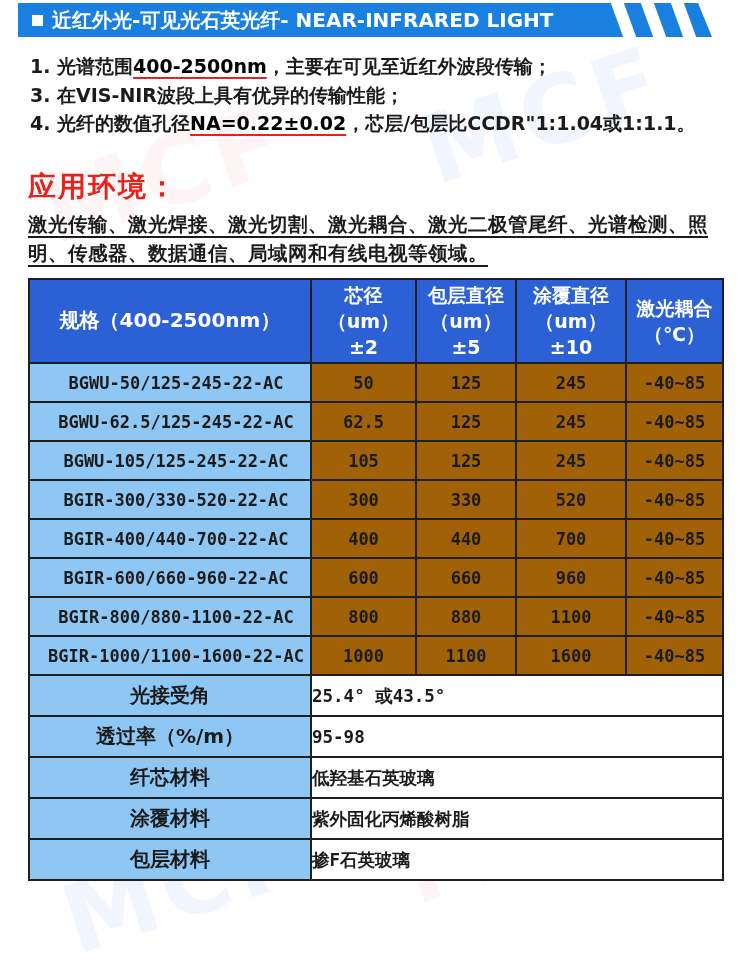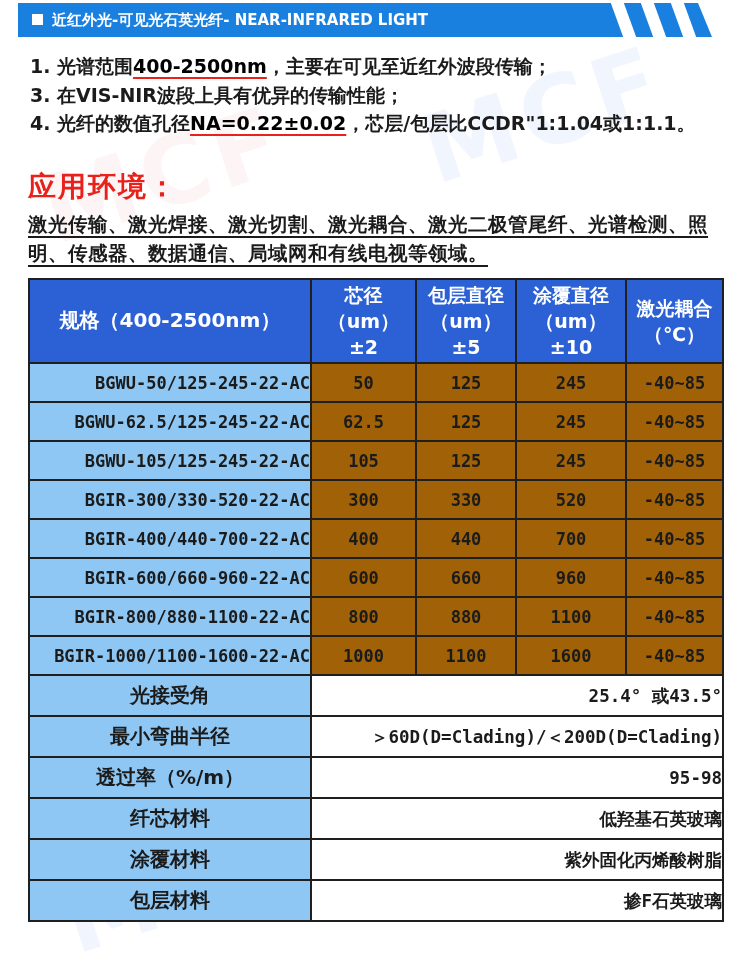--- a/index.html
+++ b/index.html
@@ -32,21 +32,21 @@
     overflow:hidden;
     z-index:2;
   }
   .topbar .stripe{
     position:absolute;top:-6px;bottom:-6px;width:13px;
     background:#ffffff;transform:skewX(20deg);
   }
   .stripe.s1{left:599px;} .stripe.s2{left:629px;} .stripe.s3{left:659px;}
   .title{
     position:relative;z-index:3;
-    color:#ffffff;font-weight:bold;font-size:15px;
+    color:#ffffff;font-weight:bold;font-size:20px;
     line-height:34px;padding-left:14px;white-space:nowrap;
   }
   .bullet{
     display:inline-block;width:11px;height:11px;background:#ffffff;
     margin:0 9px 2px 0;vertical-align:middle;
   }
   
   .features{
     position:absolute;left:30px;top:52px;width:705px;z-index:2;
     list-style:none;margin:0;padding:0;
@@ -93,34 +93,33 @@
   table.spec th.col-spec{font-size:20px;}
   tr.data-row{height:39px;}
   tr.data-row td{
     font-family:"DejaVu Sans Mono", monospace;
     font-size:17px;font-weight:bold;
     text-align:center;vertical-align:middle;
     background:#a16207;
   }
   tr.data-row td:first-child{
     background:#8ec7f3;
-    text-align:right;padding-left:12px;
+    text-align:center;padding-left:12px;
   }
   tr.spec-row{height:41px;}
   tr.spec-row td.lbl{
     background:#8ec7f3;
     font-size:20px;font-weight:bold;
     text-align:center;vertical-align:middle;
   }
   tr.spec-row td.val{
     font-family:"DejaVu Sans Mono","DejaVu Sans", monospace;
     font-size:17.5px;font-weight:bold;
-    text-align:right;vertical-align:middle;
+    text-align:left;vertical-align:middle;
     background:#ffffff;
-    padding-left:12px;
   }
 </style>
 </head>
 <body>
 
 <div class="page">
 
   <span class="wm pink" style="left:40px;top:120px;">MCF</span>
   <span class="wm blue" style="left:420px;top:60px;">MCF</span>
   <span class="wm pink" style="left:380px;top:420px;">MCF</span>
@@ -225,24 +224,20 @@
           <td>1000</td>
           <td>1100</td>
           <td>1600</td>
           <td>-40~85</td>
         </tr>
         <tr class="spec-row">
           <td class="lbl">光接受角</td>
           <td class="val" colspan="4">25.4° 或43.5°</td>
         </tr>
         <tr class="spec-row">
-          <td class="lbl">最小弯曲半径</td>
-          <td class="val" colspan="4">＞60D(D=Clading)/＜200D(D=Clading)</td>
-        </tr>
-        <tr class="spec-row">
           <td class="lbl">透过率（%/m）</td>
           <td class="val" colspan="4">95-98</td>
         </tr>
         <tr class="spec-row">
           <td class="lbl">纤芯材料</td>
           <td class="val" colspan="4">低羟基石英玻璃</td>
         </tr>
         <tr class="spec-row">
           <td class="lbl">涂覆材料</td>
           <td class="val" colspan="4">紫外固化丙烯酸树脂</td>

